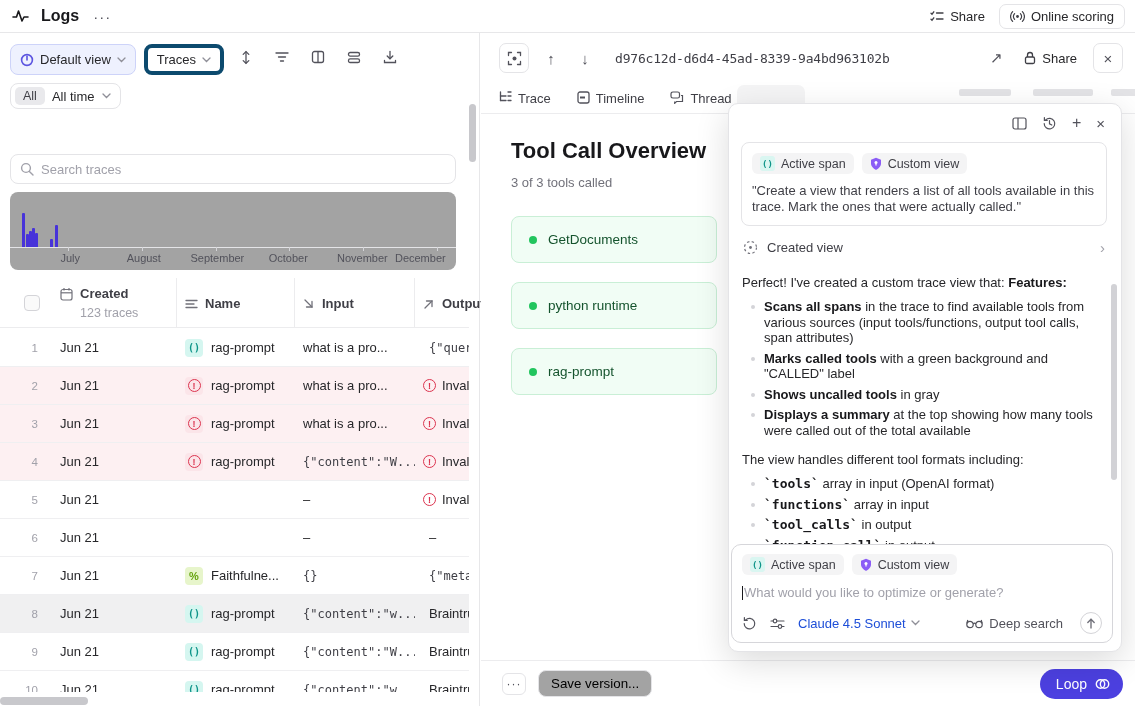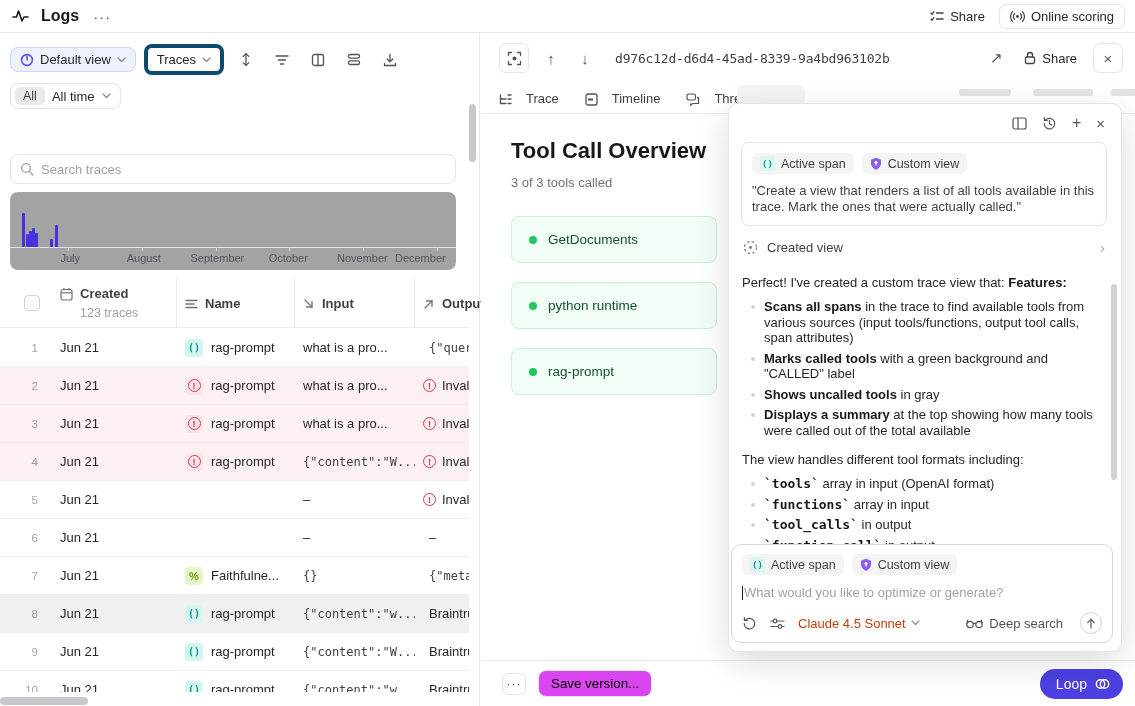--- a/index.html
+++ b/index.html
@@ -14,21 +14,21 @@
   .appbar .title { font-size:16px; font-weight:bold; color:#18181b; margin-left:12px; }
   .pulse { margin-left:12px; }
   .dots { margin-left:14px; color:#52525b; font-size:15px; letter-spacing:1px; cursor:pointer;}
   .appbar-right { margin-left:auto; display:flex; align-items:center; gap:14px; padding-right:10px; }
   .txt-btn { display:flex; align-items:center; gap:6px; color:#27272a; cursor:pointer; }
   .pill-btn { display:flex; align-items:center; gap:6px; border:1px solid #e4e4e7; border-radius:7px;
     padding:4px 10px; background:#fff; cursor:pointer; }
 
   
   .left { position:absolute; left:0; top:33px; width:480px; bottom:0; border-right:1px solid #e7e7e9; background:#fff; }
-  .toolbar { display:flex; align-items:center; gap:8px; padding:11px 10px 0 10px; }
+  .toolbar { display:flex; gap:8px; padding:11px 10px 0 10px; }
   .view-pill { display:flex; align-items:center; gap:6px; background:#eef1fe; border:1px solid #cdd3f9;
     border-radius:8px; padding:4px 9px; cursor:pointer; }
   .sel-pill { display:flex; align-items:center; gap:6px; background:#fff; border:4px solid #0c4a6e;
     border-radius:8px; padding:4px 9px; cursor:pointer; }
   .icon-btn { width:28px; height:26px; display:flex; align-items:center; justify-content:center;
     color:#52525b; cursor:pointer; border-radius:6px; }
   .filters { display:flex; padding:8px 10px 0 10px; }
   .time-pill { display:flex; align-items:center; gap:7px; border:1px solid #e4e4e7; border-radius:8px;
     padding:3px 9px 3px 4px; cursor:pointer; }
   .all-chip { background:#e9e9ec; border-radius:5px; padding:2px 8px; font-size:12.5px; color:#3f3f46; }
@@ -73,38 +73,38 @@
   
   .right { position:absolute; left:481px; top:33px; right:0; bottom:0; background:#fff; }
   .trace-head { display:flex; align-items:center; height:50px; padding:0 12px 0 18px; gap:10px; }
   .sq-btn { width:30px; height:30px; border:1px solid #e4e4e7; border-radius:7px; display:flex;
     align-items:center; justify-content:center; color:#52525b; cursor:pointer; background:#fff; }
   .nav-arrow { color:#52525b; font-size:15px; width:24px; text-align:center; cursor:pointer; }
   .trace-id { font-size:13px; color:#3f3f46; margin-left:8px; letter-spacing:-0.2px; }
   .trace-head .spacer { flex:1; }
   .tabs { display:flex; align-items:center; gap:26px; height:31px; padding:0 18px;
     border-bottom:1px solid #ececee; color:#3f3f46; position:relative; }
-  .tab { display:flex; align-items:flex-end; gap:14px; cursor:pointer; }
+  .tab { display:flex; align-items:flex-start; gap:6px; cursor:pointer; }
   .ghost-tab { position:absolute; left:256px; top:2px; width:68px; height:29px; background:#f4f4f5; border-radius:7px 7px 0 0; }
   .ghost-sliver { position:absolute; top:6px; height:7px; background:#e3e3e6; border-radius:2px; }
 
   .overview { padding:24px 0 0 30px; }
   .overview h1 { font-size:22px; font-weight:bold; color:#18181b; }
   .overview .sub2 { color:#71717a; margin-top:11px; }
   .tool-card { width:206px; height:47px; margin-top:19px; background:#f1fdf5; border:1px solid #c9efd6;
     border-radius:8px; display:flex; align-items:center; gap:11px; padding:0 17px; }
   .tool-card:first-of-type { margin-top:26px; }
   .gdot { width:8px; height:8px; border-radius:50%; background:#22c55e; flex:none; }
   .tool-name { color:#14532d; font-size:13.5px; }
 
   .bottombar { position:absolute; left:0; right:0; bottom:0; height:46px; border-top:1px solid #ececee;
     display:flex; align-items:center; padding:0 12px 0 21px; background:#fff; }
   .more-btn { width:24px; height:22px; border:1px solid #e4e4e7; border-radius:6px; color:#52525b;
     display:flex; align-items:center; justify-content:center; font-size:12px; letter-spacing:1px; cursor:pointer; }
-  .save-btn { margin-left:12px; border:1px solid #e4e4e7; border-radius:8px; padding:5px 12px; cursor:pointer; background:#d946ef; }
+  .save-btn { margin-left:12px; border:1px solid #e4e4e7; border-radius:8px; padding:5px 12px; cursor:pointer; background:#a3a3a3; }
   .loop-btn { margin-left:auto; background:#4c40e0; color:#fff; border:none; border-radius:16px;
     height:30px; padding:0 12px 0 16px; display:flex; align-items:center; gap:7px; font-size:14px; cursor:pointer; }
 
   
   .overlay { position:absolute; left:728px; top:103px; width:394px; height:549px; background:#fff;
     border:1px solid #e4e4e7; border-radius:10px; box-shadow:0 10px 34px rgba(0,0,0,.14);
     z-index:10; display:flex; flex-direction:column; }
   .ov-head { height:30px; display:flex; align-items:center; justify-content:flex-end; gap:15px; padding:8px 16px 0 0; color:#52525b; }
   .ov-ic { cursor:pointer; display:flex; align-items:center; }
   .msgs { flex:1; overflow:hidden; position:relative; padding:8px 14px 0 12px; }
@@ -126,21 +126,21 @@
   .blt code { font-family:"DejaVu Sans Mono",monospace; font-weight:bold; font-size:13px; color:#18181b; }
   .ov-scroll { position:absolute; right:4px; top:150px; width:6px; height:196px; background:#d2d2d6; border-radius:3px; }
 
   .chatbox { margin:0 8px 8px 2px; border:1px solid #d6d6da; border-radius:10px; background:#fff;
     padding:9px 10px 8px 10px; position:relative; z-index:2; }
   .chat-input-row { margin-top:10px; display:flex; align-items:center; }
   .caret { width:1px; height:14px; background:#18181b; margin-right:1px; }
   .chatbox input { border:none; outline:none; flex:1; font:13px "Liberation Sans",sans-serif; color:#27272a; }
   .chatbox input::placeholder { color:#a1a1aa; }
   .chat-actions { margin-top:12px; display:flex; align-items:center; gap:13px; color:#52525b; }
-  .model-sel { display:flex; align-items:center; gap:5px; color:#c2410c; cursor:pointer; }
+  .model-sel { display:flex; align-items:center; gap:5px; color:#1d4ed8; cursor:pointer; }
   .deep { margin-left:auto; display:flex; align-items:center; gap:6px; cursor:pointer; }
   .send-btn { width:22px; height:22px; border:1px solid #d4d4d8; border-radius:50%; display:flex;
     align-items:center; justify-content:center; color:#71717a; margin-left:4px; cursor:pointer; background:#fff; }
   .chev { color:#a1a1aa; }
 </style>
 </head>
 <body>
 
 <div class="appbar">
   <span class="pulse">

